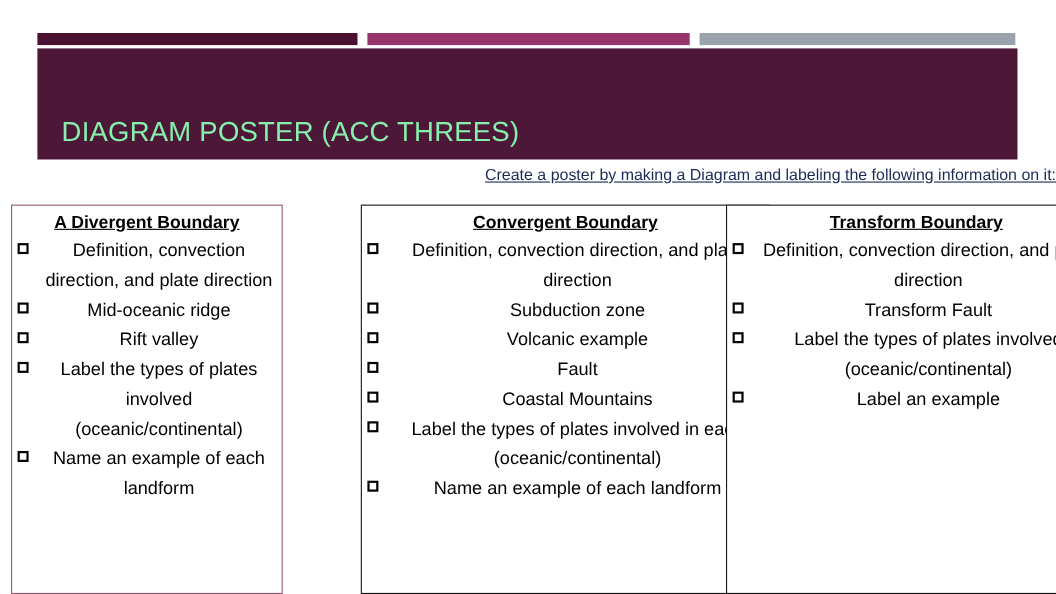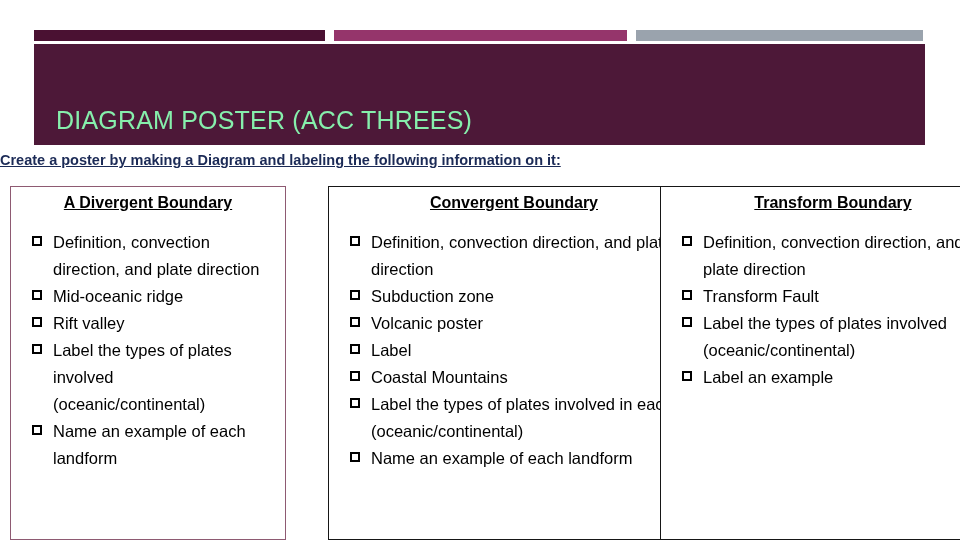--- a/index.html
+++ b/index.html
@@ -44,23 +44,23 @@
     white-space: nowrap;
     font-family: "Liberation Sans", sans-serif;
   }
 
   
   .subtitle {
     position: absolute;
     left: 0;
     top: 152px;
     width: 960px;
-    text-align: left;
+    text-align: right;
     font-size: 14.5px;
-    font-weight: bold;
+    font-weight: normal;
     color: #1b2a56;
     text-decoration: underline;
     white-space: nowrap;
   }
 
   
   .cols {
     position: absolute;
     left: 0;
     top: 186px;
@@ -69,39 +69,40 @@
   }
   .col {
     position: absolute;
     top: 0;
     height: 354px;
     box-sizing: border-box;
     background: #ffffff;
     overflow: hidden;
     padding: 6px 4px 0 4px;
   }
-  .col-1 { left: 10px;  width: 276px; border: 1px solid #8e5a72; }
+  .col-1 { left: 10px;  width: 247px; border: 1px solid #8e5a72; }
   .col-2 { left: 328px; width: 372px; border: 1px solid #161616; }
   .col-3 { left: 660px; width: 346px; border: 1px solid #161616; }
 
   .col-head {
     text-align: center;
     font-size: 16px;
     font-weight: bold;
     color: #000000;
     text-decoration: underline;
     margin: 0 0 2px 0;
     white-space: nowrap;
     line-height: 1.25;
   }
 
   ul.items {
     list-style: none;
-    margin: 16px;
+    margin: 0;
     padding: 0;
+    text-align: center;
   }
   ul.items li {
     position: relative;
     color: #000000;
     font-size: 16.5px;
     line-height: 1.64;
     margin: 0 0 0 0;
     padding-left: 22px;
     text-indent: 0;
   }
@@ -150,22 +151,22 @@
       <li><span class="bullet"><i></i></span><span>Label the types of plates involved (oceanic/continental)</span></li>
       <li><span class="bullet"><i></i></span><span>Name an example of each landform</span></li>
     </ul>
   </div>
 
   <div class="col col-2">
     <div class="col-head">Convergent Boundary</div>
     <ul class="items">
       <li><span class="bullet"><i></i></span><span>Definition, convection direction, and plate direction</span></li>
       <li><span class="bullet"><i></i></span><span>Subduction zone</span></li>
-      <li><span class="bullet"><i></i></span><span>Volcanic poster</span></li>
-      <li><span class="bullet"><i></i></span><span>Label</span></li>
+      <li><span class="bullet"><i></i></span><span>Volcanic example</span></li>
+      <li><span class="bullet"><i></i></span><span>Fault</span></li>
       <li><span class="bullet"><i></i></span><span>Coastal Mountains</span></li>
       <li><span class="bullet"><i></i></span><span> Label the types of plates involved in each (oceanic/continental)</span></li>
       <li><span class="bullet"><i></i></span><span>Name an example of each landform</span></li>
     </ul>
   </div>
 
   <div class="col col-3">
     <div class="col-head">Transform Boundary</div>
     <ul class="items">
       <li><span class="bullet"><i></i></span><span>Definition, convection direction, and plate direction</span></li>

